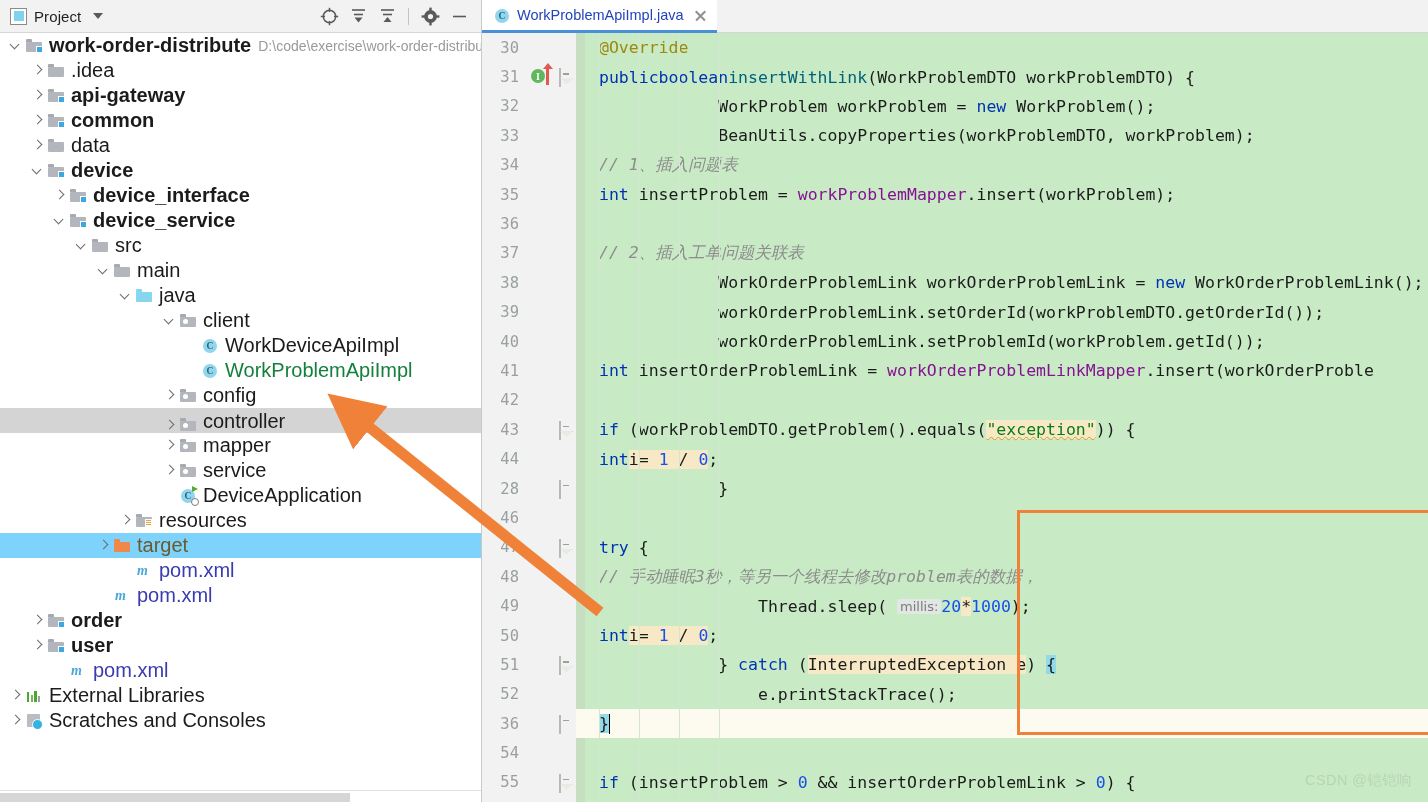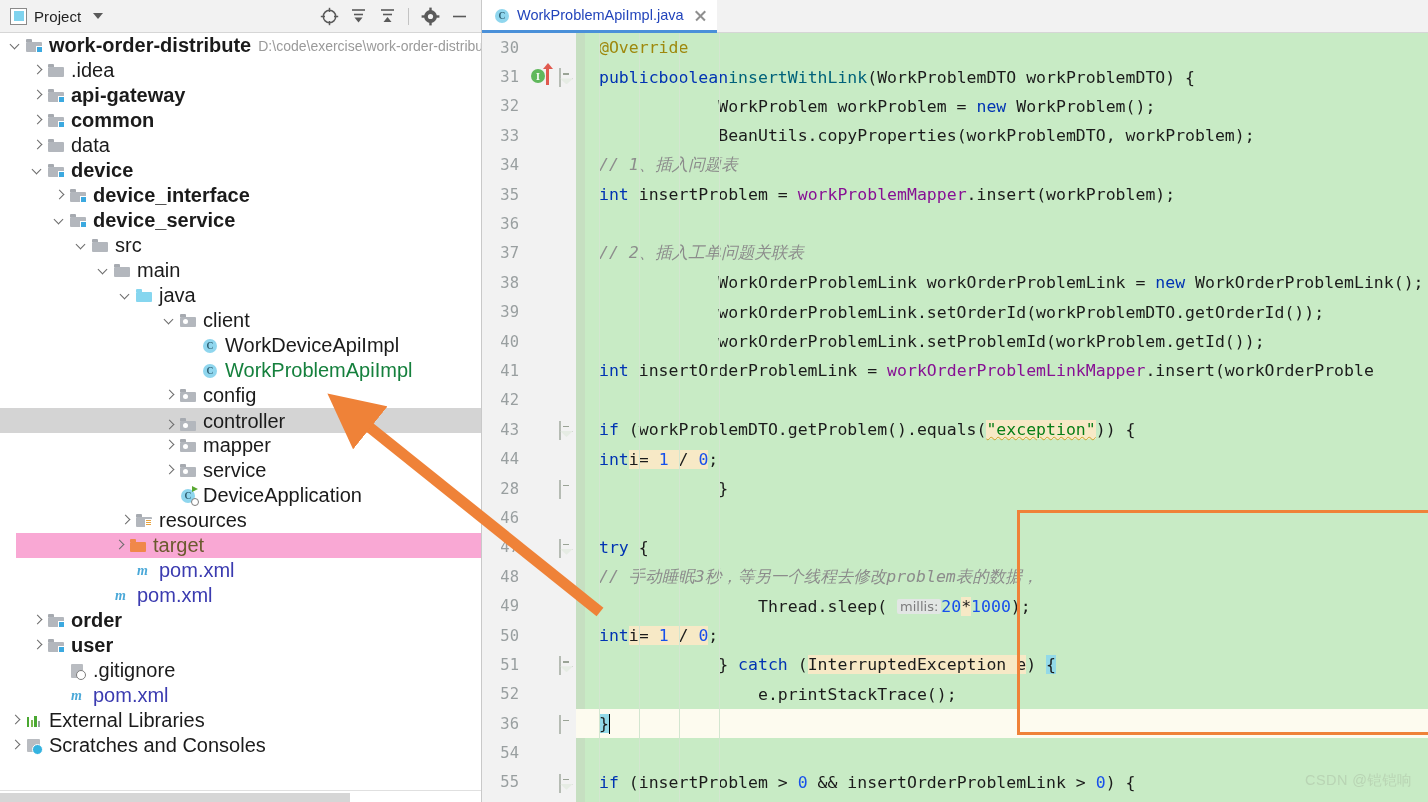--- a/index.html
+++ b/index.html
@@ -43,21 +43,21 @@
   .tool-sep { width: 1px; height: 17px; background: #c3c3c3; margin: 0 6px; }
 
   
   #tree { position: absolute; top: 33px; left: 0; right: 0; bottom: 0; }
   .row {
     height: 25px; display: flex; align-items: center;
     white-space: nowrap; font-size: 14.5px; color: #1b1b1b;
     padding-right: 4px;
   }
   .row.sel { background: #d4d4d4; align-items: flex-end; }
-  .row.hl  { background: #f9a8d4; margin-left: 16px; }
+  .row.hl  { background: #7dd3fc; }
   .arrow {
     width: 15px; height: 15px; flex: 0 0 15px; position: relative; margin-right: 2px;
   }
   .arrow.r::after {
     content:''; position:absolute; left:4px; top:3px;
     width:6px; height:6px; border-right:1.7px solid #6b6b6b; border-top:1.7px solid #6b6b6b;
     transform: rotate(45deg);
   }
   .arrow.d::after {
     content:''; position:absolute; left:3px; top:3px;
@@ -540,28 +540,20 @@
               <span class="bod"></span>
               <span class="badge-sq"></span>
             </span>
           </span>
           <span class="label b">user</span>
         </div>
         <div class="row">
           <span style="flex: 0 0 52px; height: 1px;"></span>
           <span class="arrow "></span>
           <span class="ico">
-            <span class="git-ico"></span>
-          </span>
-          <span class="label">.gitignore</span>
-        </div>
-        <div class="row">
-          <span style="flex: 0 0 52px; height: 1px;"></span>
-          <span class="arrow "></span>
-          <span class="ico">
             <span class="m-ico">m</span>
           </span>
           <span class="label purple">pom.xml</span>
         </div>
         <div class="row">
           <span style="flex: 0 0 8px; height: 1px;"></span>
           <span class="arrow r"></span>
           <span class="ico">
             <span class="lib-ico">
               <i style="height:10px"></i>

